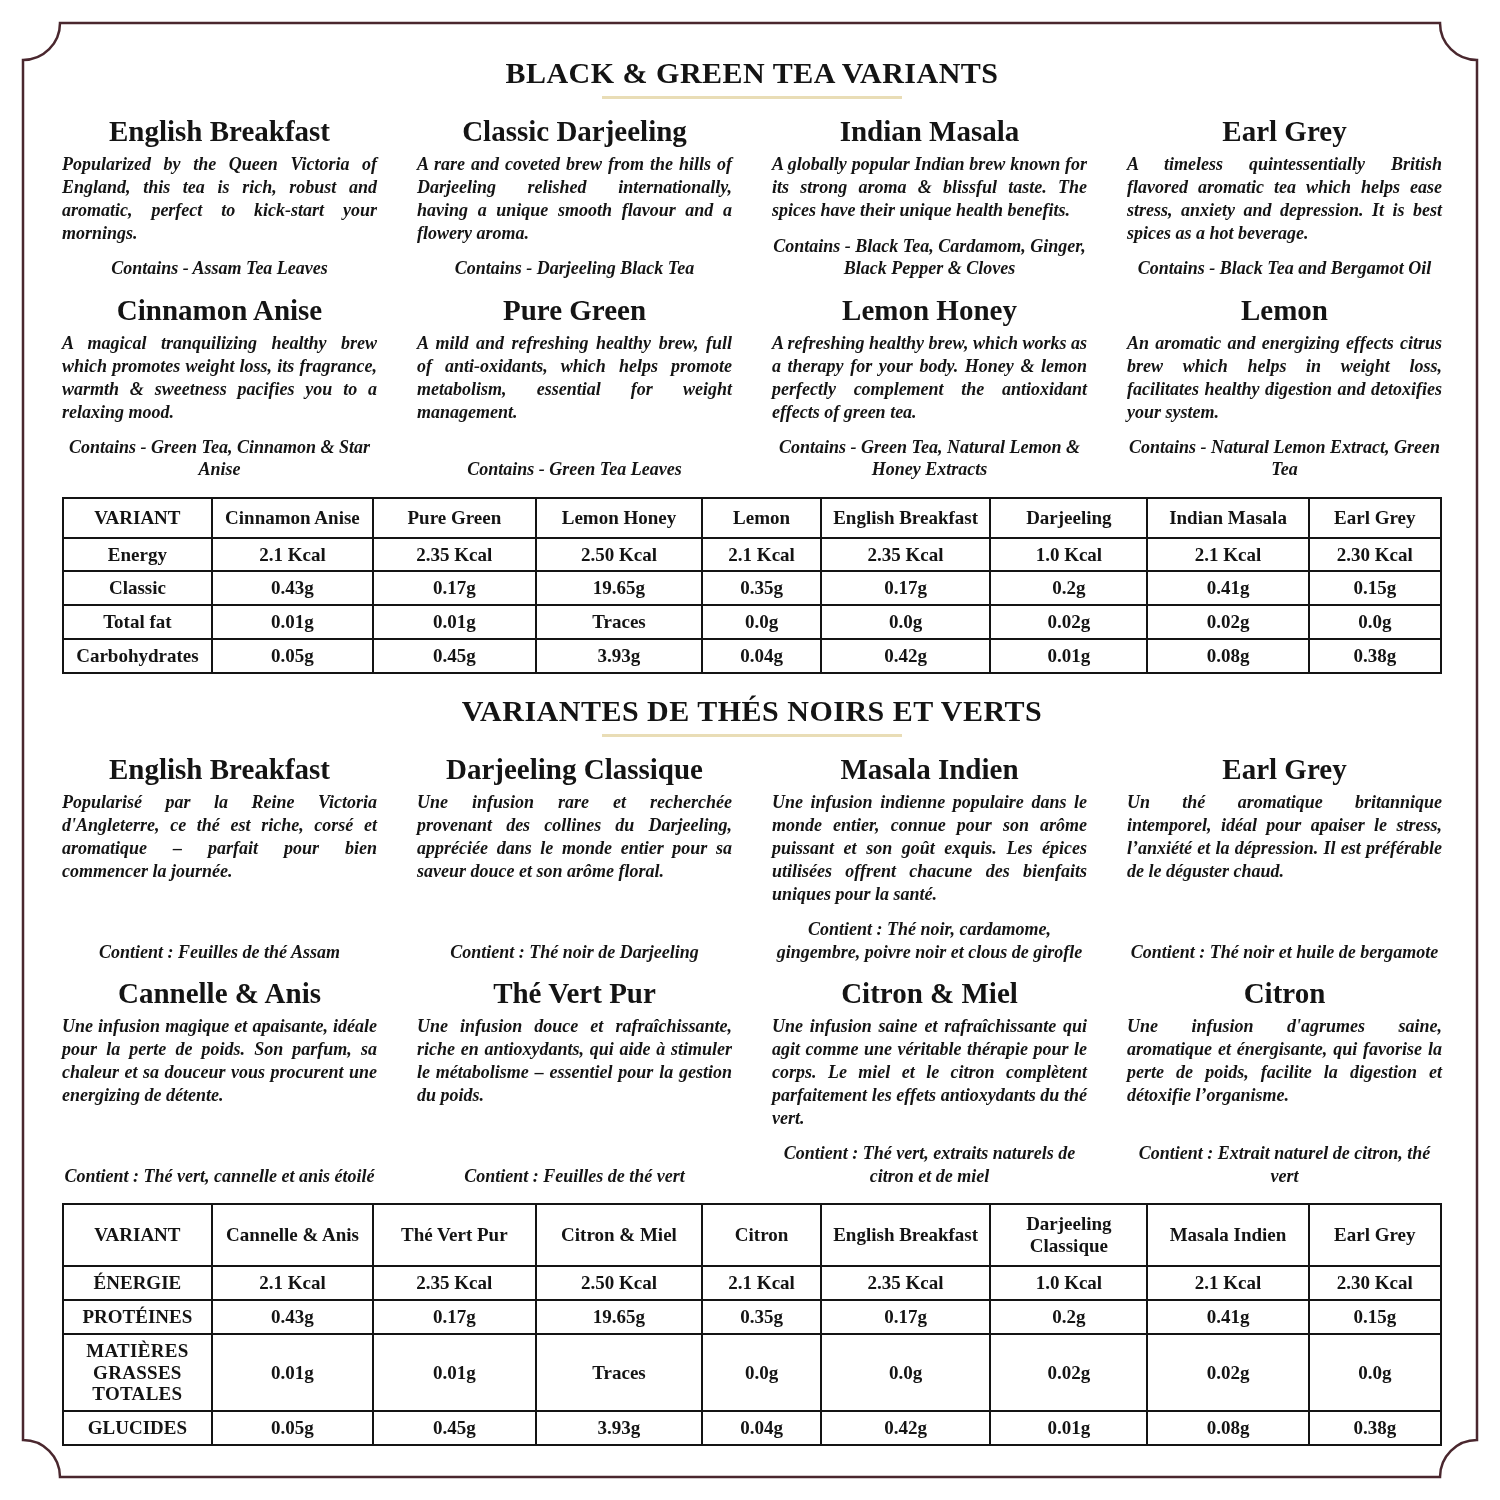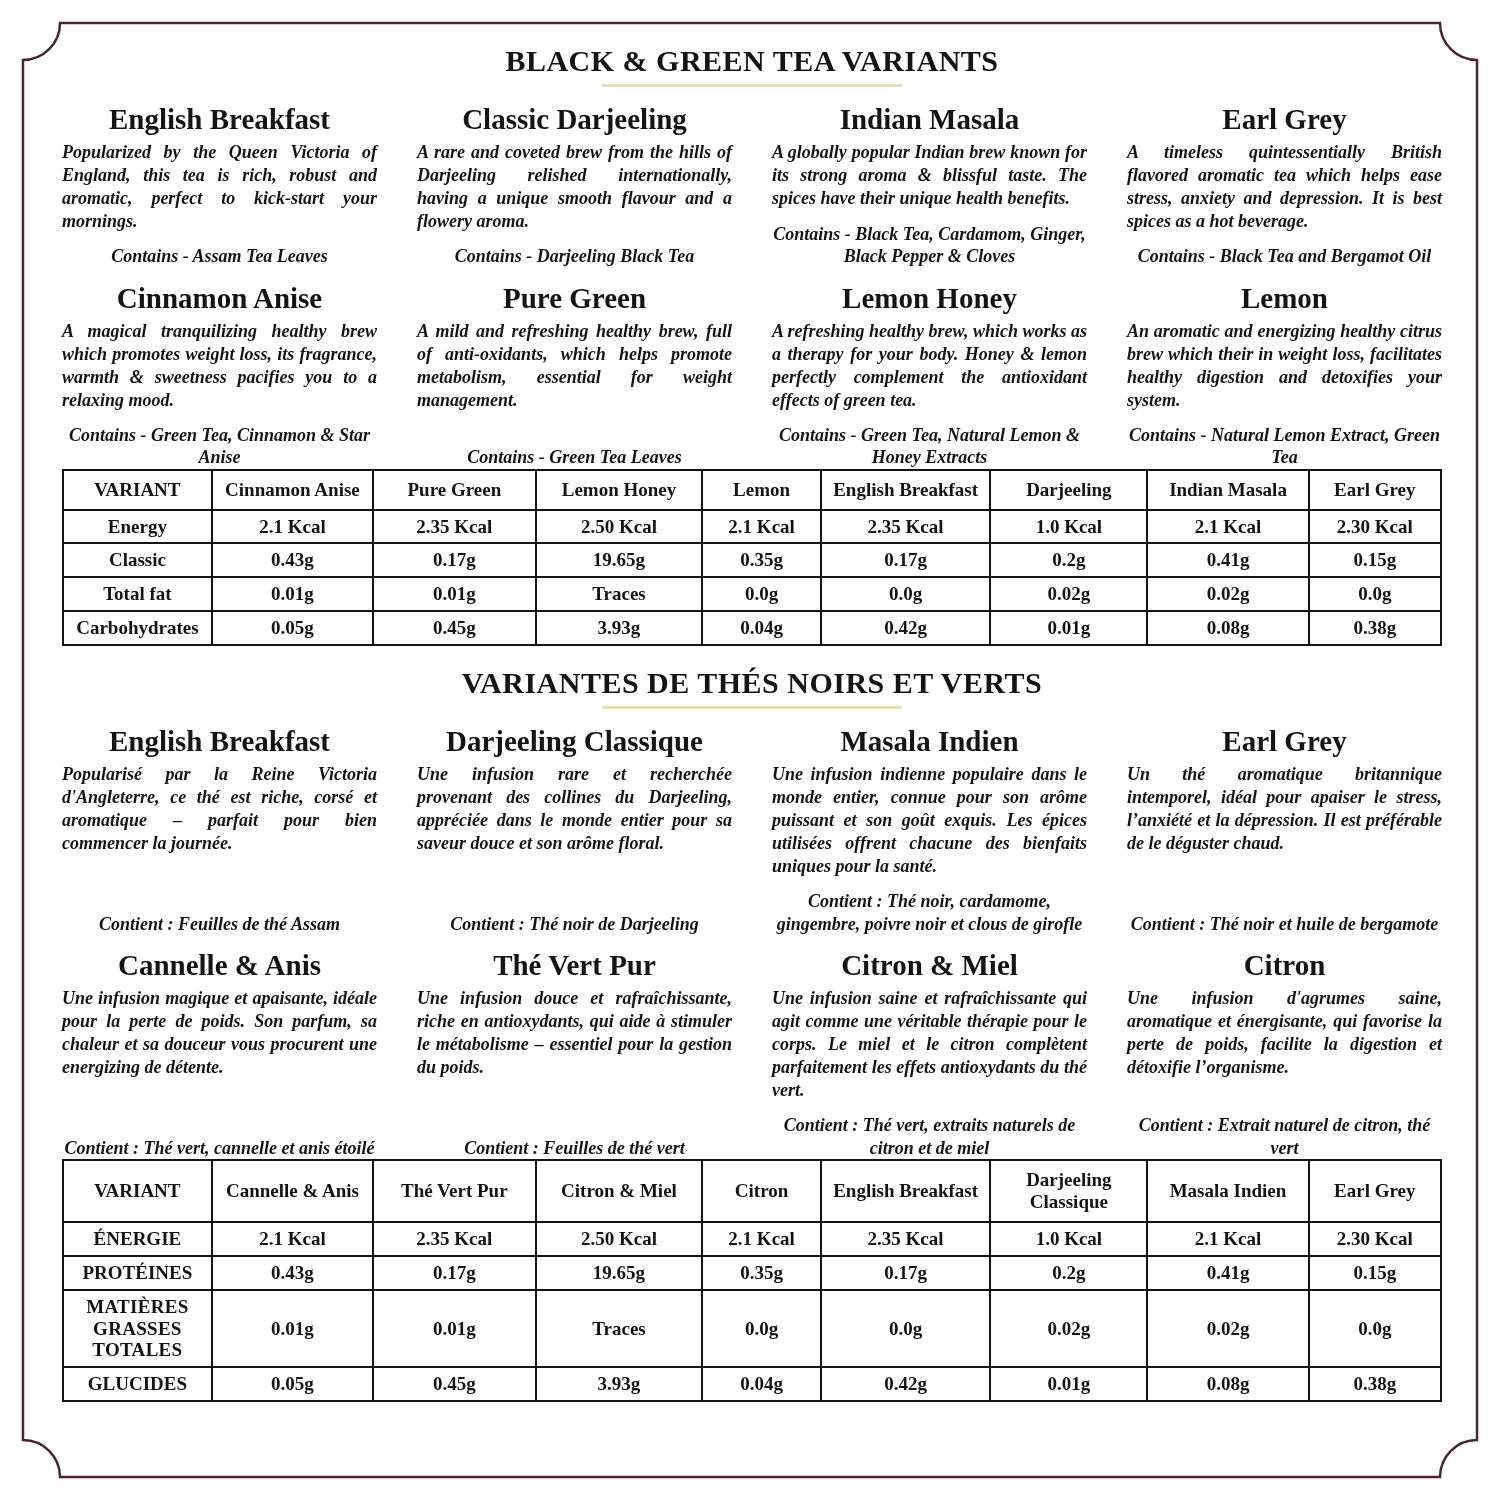--- a/index.html
+++ b/index.html
@@ -1,33 +1,33 @@
 <!DOCTYPE html>
 <html><head>
 <meta charset="utf-8">
 <style>
   html,body{margin:0;padding:0;background:#ffffff;}
   body{width:1500px;height:1500px;position:relative;overflow:hidden;
        font-family:"Liberation Serif","DejaVu Serif",serif;color:#141414;}
   .frame{position:absolute;left:0;top:0;pointer-events:none;}
-  .content{position:absolute;left:62px;right:58px;top:44px;}
+  .content{position:absolute;left:62px;right:58px;top:56px;}
 
   .section-title{font-size:30px;font-weight:700;text-align:center;margin:0;
                  letter-spacing:.5px;}
   .title-rule{height:3px;width:300px;margin:6px auto 16px;}
 
   .grid{display:grid;grid-template-columns:repeat(4,1fr);column-gap:40px;row-gap:14px;}
   .card{display:flex;flex-direction:column;}
   .card h2{font-size:29px;font-weight:700;text-align:center;margin:0 0 5px;}
   .desc{font-size:18px;font-weight:700;font-style:italic;line-height:1.28;
         text-align:justify;margin:0;}
   .contains{font-size:18px;font-weight:700;font-style:italic;text-align:center;
             margin:auto 0 0;padding-top:12px;line-height:1.25;}
 
-  table.nutrition{border-collapse:collapse;width:100%;table-layout:fixed;}
+  table.nutrition{border-collapse:collapse;width:100%;margin-top:16px;table-layout:fixed;}
   table.nutrition th,table.nutrition td{border:2.5px solid #141414;text-align:center;
         font-weight:700;padding:5px 3px;font-size:19px;line-height:1.15;}
   table.nutrition thead th{font-size:19px;padding:8px 3px;}
   th.small-label{font-size:13.5px;letter-spacing:.3px;padding:4px 2px;border-radius:24px;}
 
   section.fr{margin-top:20px;}
 </style>
 </head>
 <body>
 
@@ -73,21 +73,21 @@
             <p class="desc">A mild and refreshing healthy brew, full of anti-oxidants, which helps promote metabolism, essential for weight management.</p>
             <p class="contains">Contains - Green Tea Leaves</p>
           </div>
           <div class="card">
             <h2>Lemon Honey</h2>
             <p class="desc">A refreshing healthy brew, which works as a therapy for your body. Honey &amp; lemon perfectly complement the antioxidant effects of green tea.</p>
             <p class="contains">Contains - Green Tea, Natural Lemon &amp; Honey Extracts</p>
           </div>
           <div class="card">
             <h2>Lemon</h2>
-            <p class="desc">An aromatic and energizing healthy citrus brew which their in weight loss, facilitates healthy digestion and detoxifies your system.</p>
+            <p class="desc">An aromatic and energizing effects citrus brew which helps in weight loss, facilitates healthy digestion and detoxifies your system.</p>
             <p class="contains">Contains - Natural Lemon Extract, Green Tea</p>
           </div>
         </div>
       <table class="nutrition">
           <colgroup>
             <col style="width: 10.8%;">
             <col style="width: 11.7%;">
             <col style="width: 11.8%;">
             <col style="width: 12.1%;">
             <col style="width: 8.6%;">

